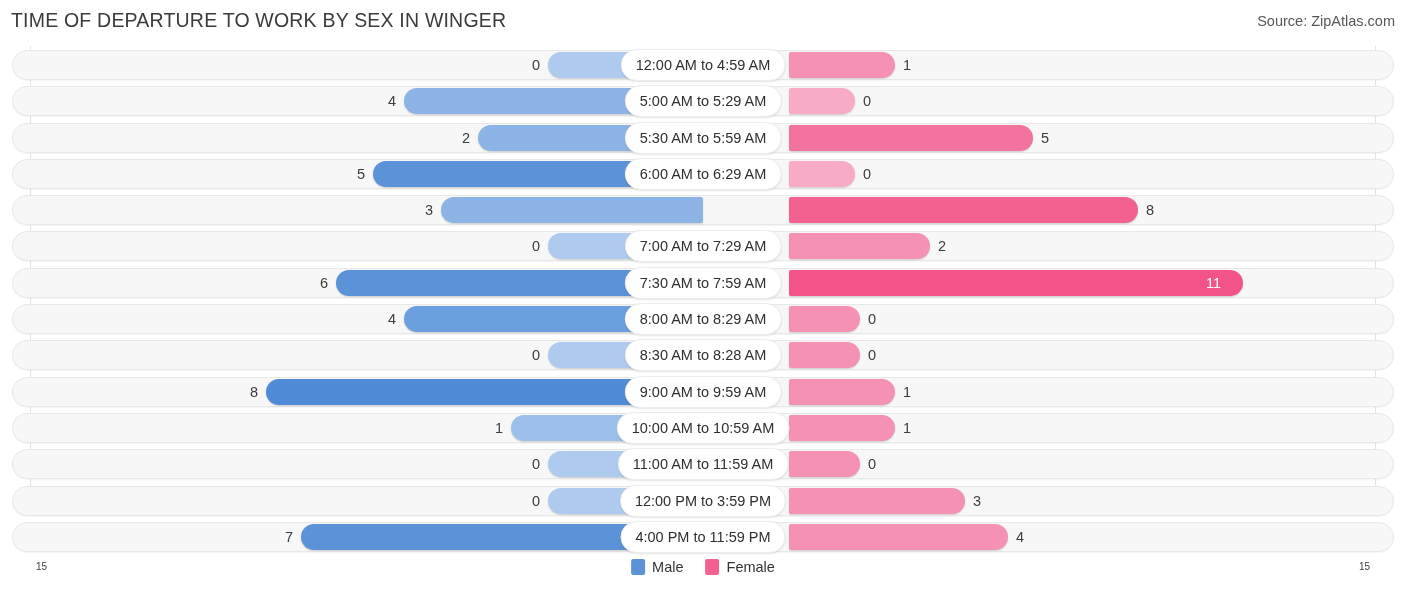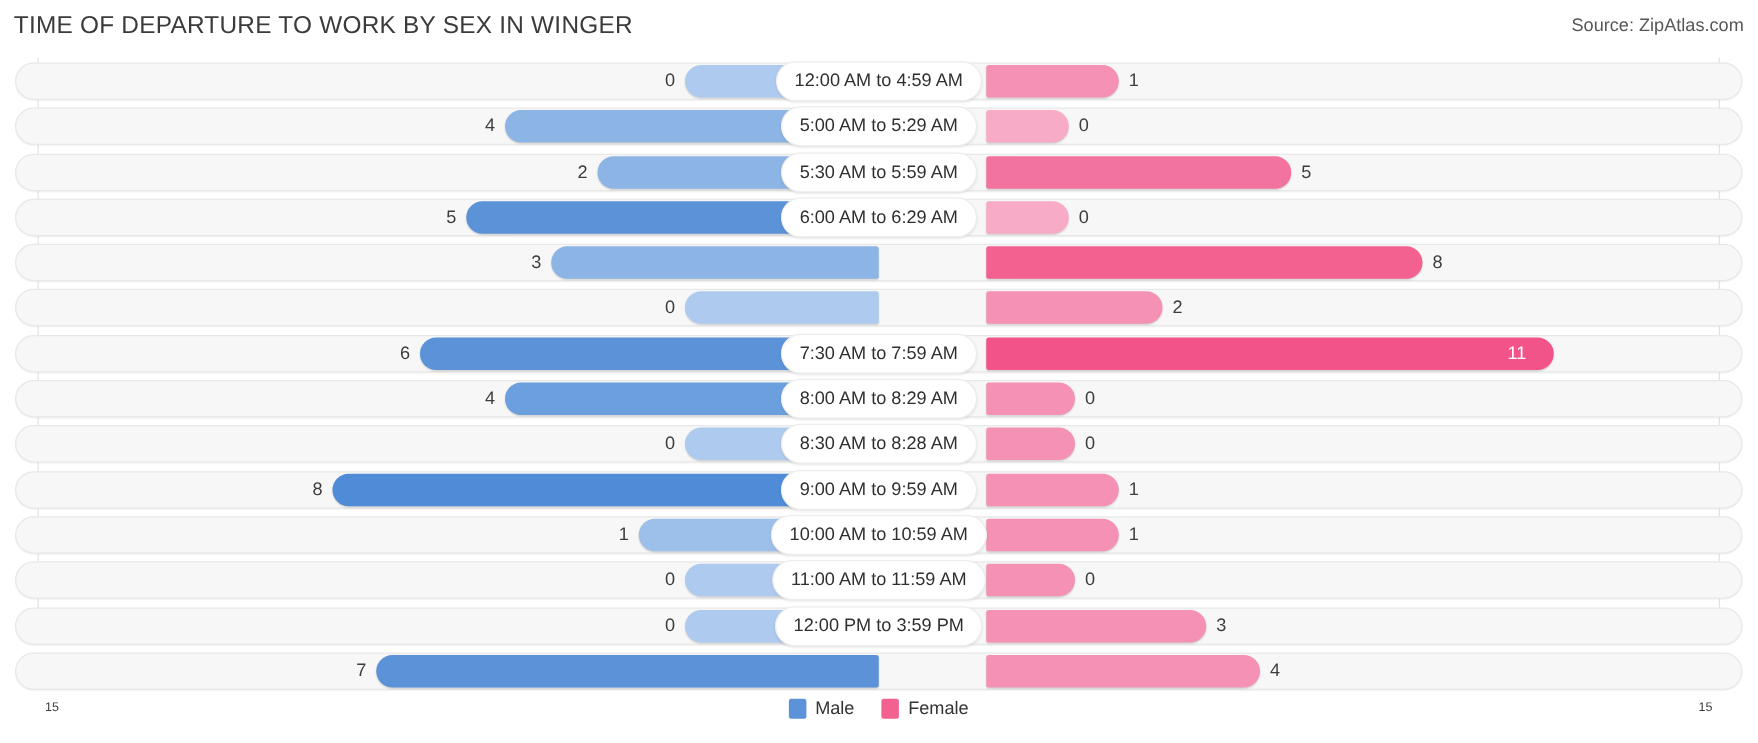--- a/index.html
+++ b/index.html
@@ -217,20 +217,21 @@
           <div class="bar female" style="left: 789px; width: 349px; background: rgb(242, 97, 143);"></div>
           <div class="val left" style="left: 389px; width: 44px;">3</div>
           <div class="val right" style="left: 1146px; width: 44px;">8</div>
         </div>
         <div class="row">
           <div class="track"></div>
           <div class="bar male" style="left: 548px; width: 155px; background: rgb(174, 203, 239);"></div>
           <div class="bar female" style="left: 789px; width: 141px; background: rgb(244, 145, 180);"></div>
           <div class="val left" style="left: 496px; width: 44px;">0</div>
           <div class="val right" style="left: 938px; width: 44px;">2</div>
+          <div class="cat-pill">7:00 AM to 7:29 AM</div>
         </div>
         <div class="row">
           <div class="track"></div>
           <div class="bar male" style="left: 336px; width: 367px; background: rgb(91, 146, 216);"></div>
           <div class="bar female" style="left: 789px; width: 454px; background: rgb(242, 84, 138);"></div>
           <div class="val left" style="left: 284px; width: 44px;">6</div>
           <div class="val-in" style="left: 1206px;">11</div>
           <div class="cat-pill">7:30 AM to 7:59 AM</div>
         </div>
         <div class="row">
@@ -280,20 +281,21 @@
           <div class="val left" style="left: 496px; width: 44px;">0</div>
           <div class="val right" style="left: 973px; width: 44px;">3</div>
           <div class="cat-pill">12:00 PM to 3:59 PM</div>
         </div>
         <div class="row">
           <div class="track"></div>
           <div class="bar male" style="left: 301px; width: 402px; background: rgb(91, 146, 216);"></div>
           <div class="bar female" style="left: 789px; width: 219px; background: rgb(244, 145, 180);"></div>
           <div class="val left" style="left: 249px; width: 44px;">7</div>
           <div class="val right" style="left: 1016px; width: 44px;">4</div>
+          <div class="cat-pill">4:00 PM to 11:59 PM</div>
         </div>
       </div>
   </div>
 
   <div class="footer">
     <div class="axis-label left">15</div>
     <div class="legend" id="legend">
         <div class="legend-item">
           <span class="legend-swatch" style="background: rgb(91, 146, 216);"></span>
           <span class="legend-text">Male</span>

